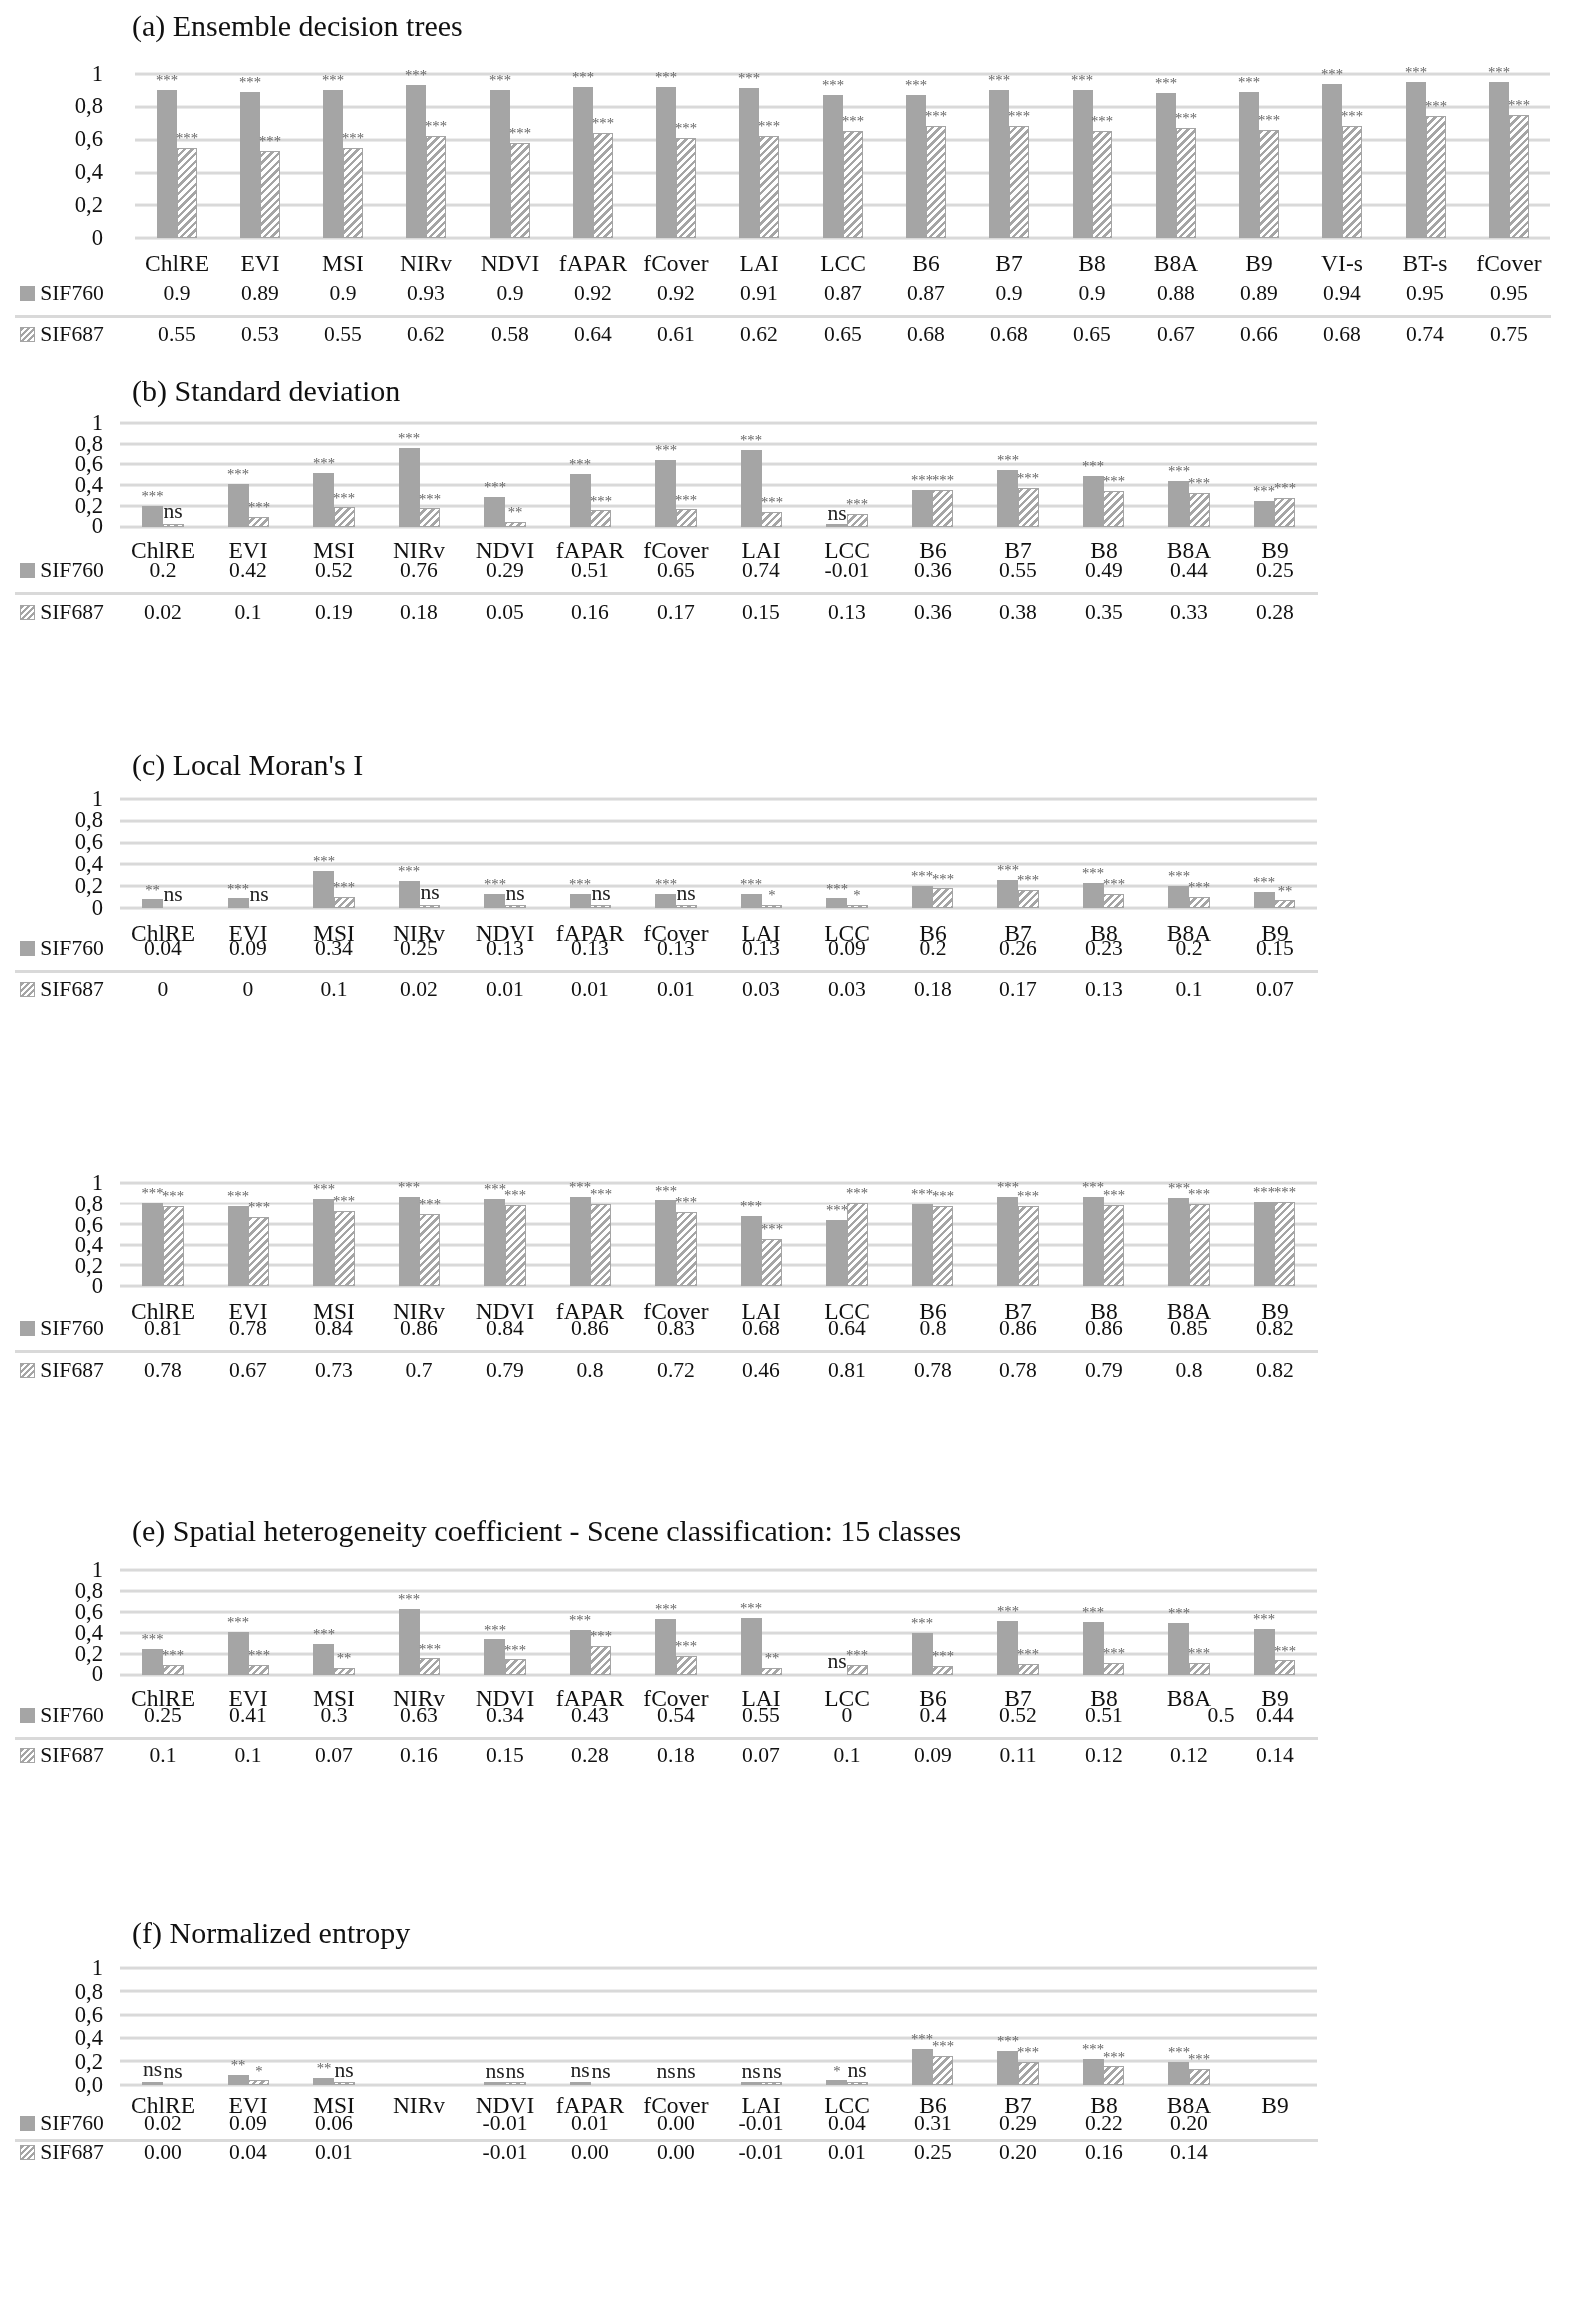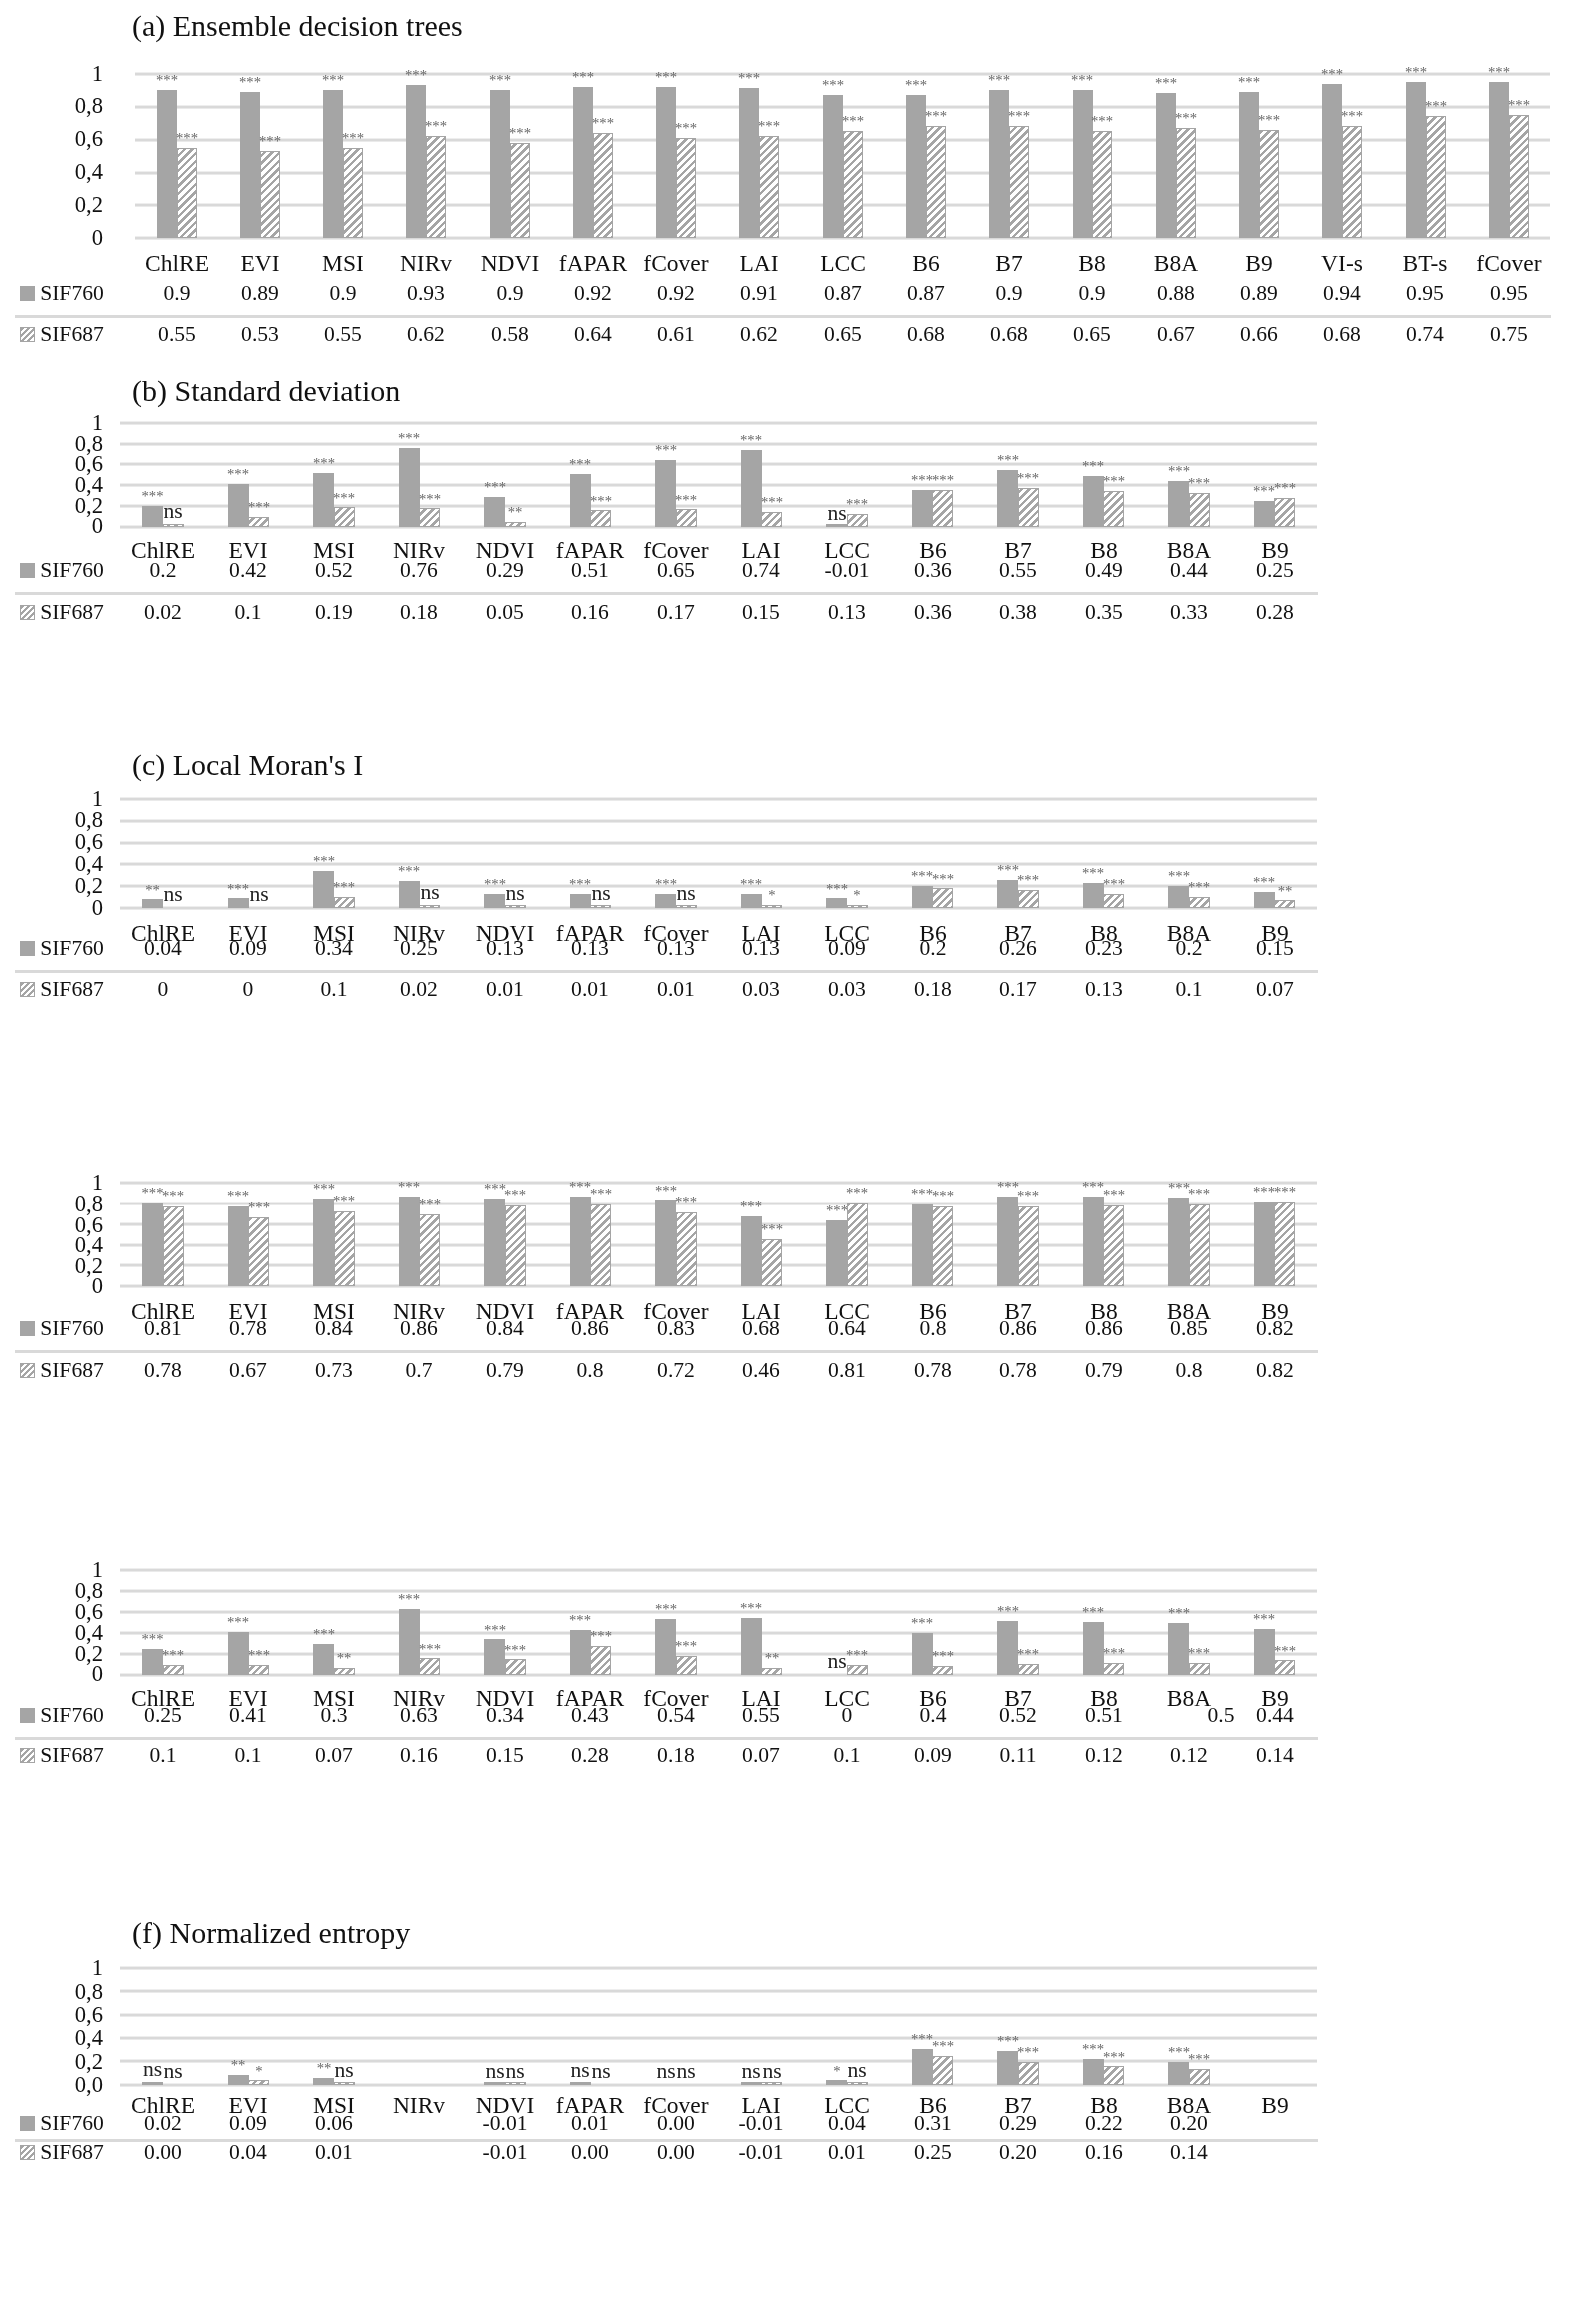--- a/index.html
+++ b/index.html
@@ -546,20 +546,21 @@
       <div class="cell" style="left: 761px; top: 1358px;">0.46</div>
       <div class="cell" style="left: 847px; top: 1358px;">0.81</div>
       <div class="cell" style="left: 933px; top: 1358px;">0.78</div>
       <div class="cell" style="left: 1018px; top: 1358px;">0.78</div>
       <div class="cell" style="left: 1104px; top: 1358px;">0.79</div>
       <div class="cell" style="left: 1189px; top: 1358px;">0.8</div>
       <div class="cell" style="left: 1275px; top: 1358px;">0.82</div>
       <div class="tsep" style="left: 14.7px; width: 1303px; top: 1350px;"></div>
     </div>
     <div class="panel" style="top: 0px; height: 2319px;">
+      <div class="ptitle" style="top: 1514px;">(e) Spatial heterogeneity coefficient - Scene classification: 15 classes</div>
       <div class="yaxis" style="top: 0px;">
         <div class="ytick" style="top: 1570px;">1</div>
         <div class="ytick" style="top: 1591px;">0,8</div>
         <div class="ytick" style="top: 1612px;">0,6</div>
         <div class="ytick" style="top: 1633px;">0,4</div>
         <div class="ytick" style="top: 1654px;">0,2</div>
         <div class="ytick" style="top: 1674px;">0</div>
       </div>
       <div class="plot" style="left: 120px; width: 1197px; top: 1570px; height: 105px;">
         <div class="grid" style="top: 0px;"></div>

